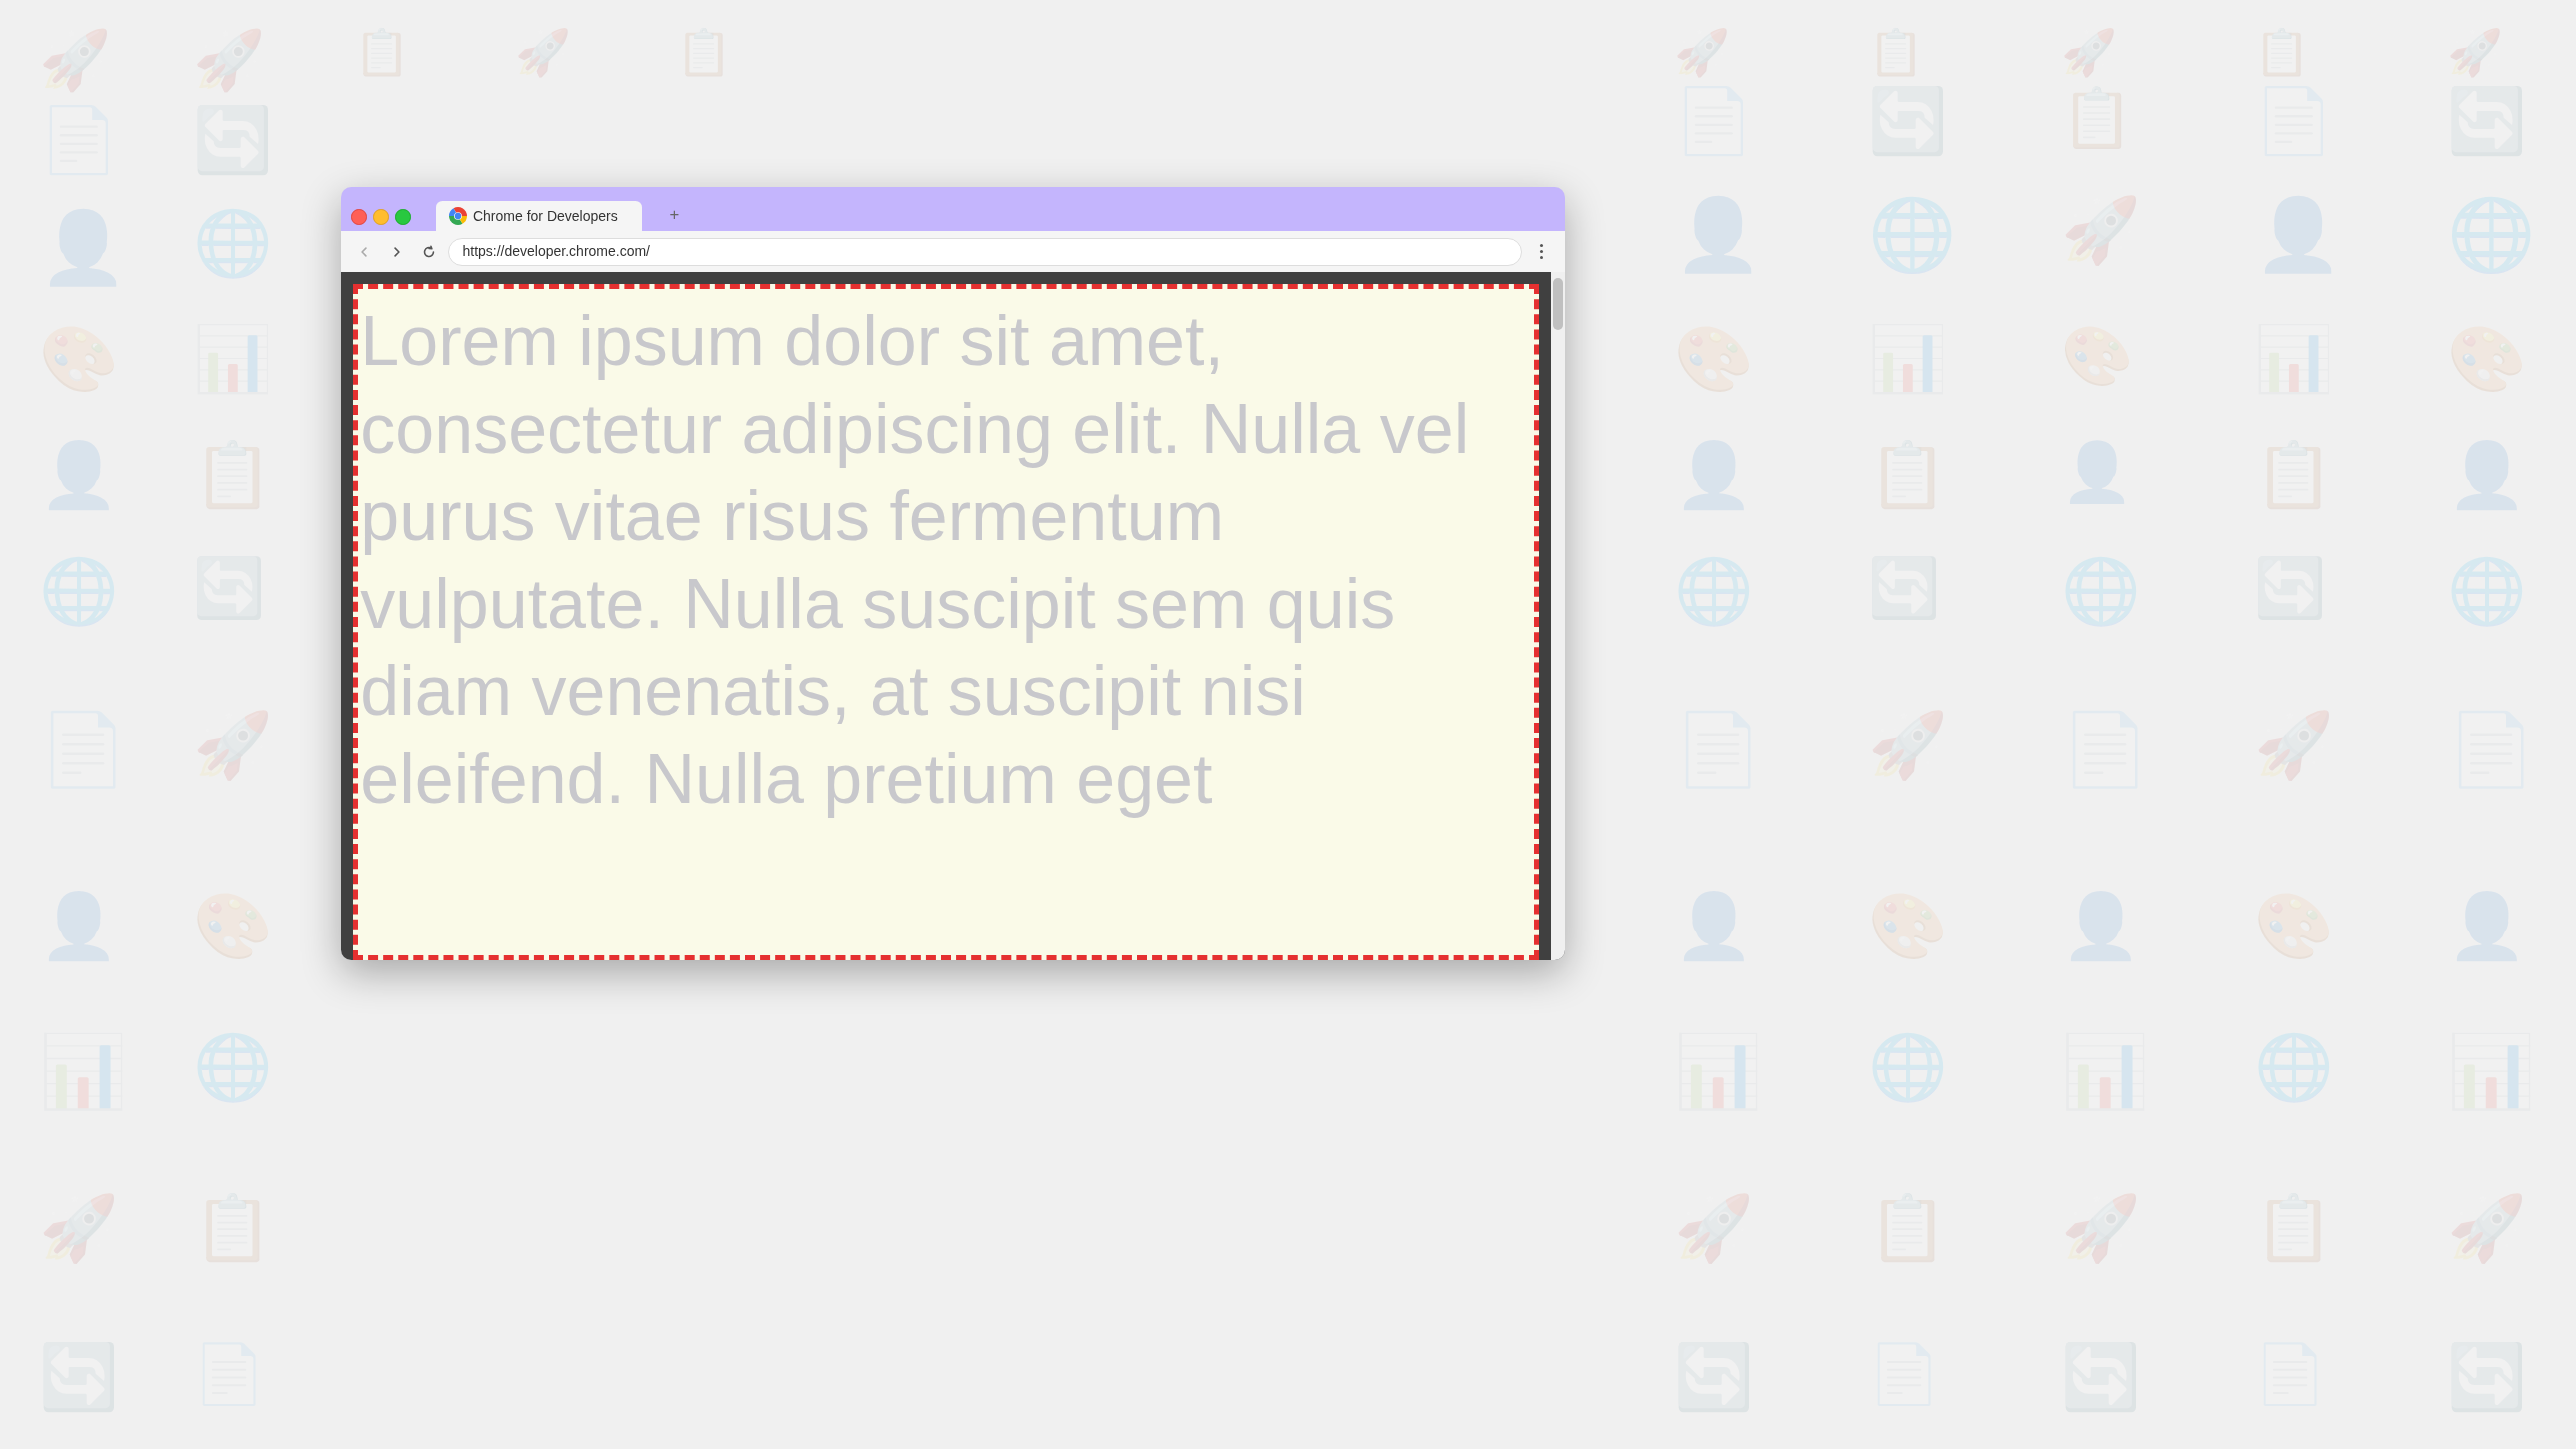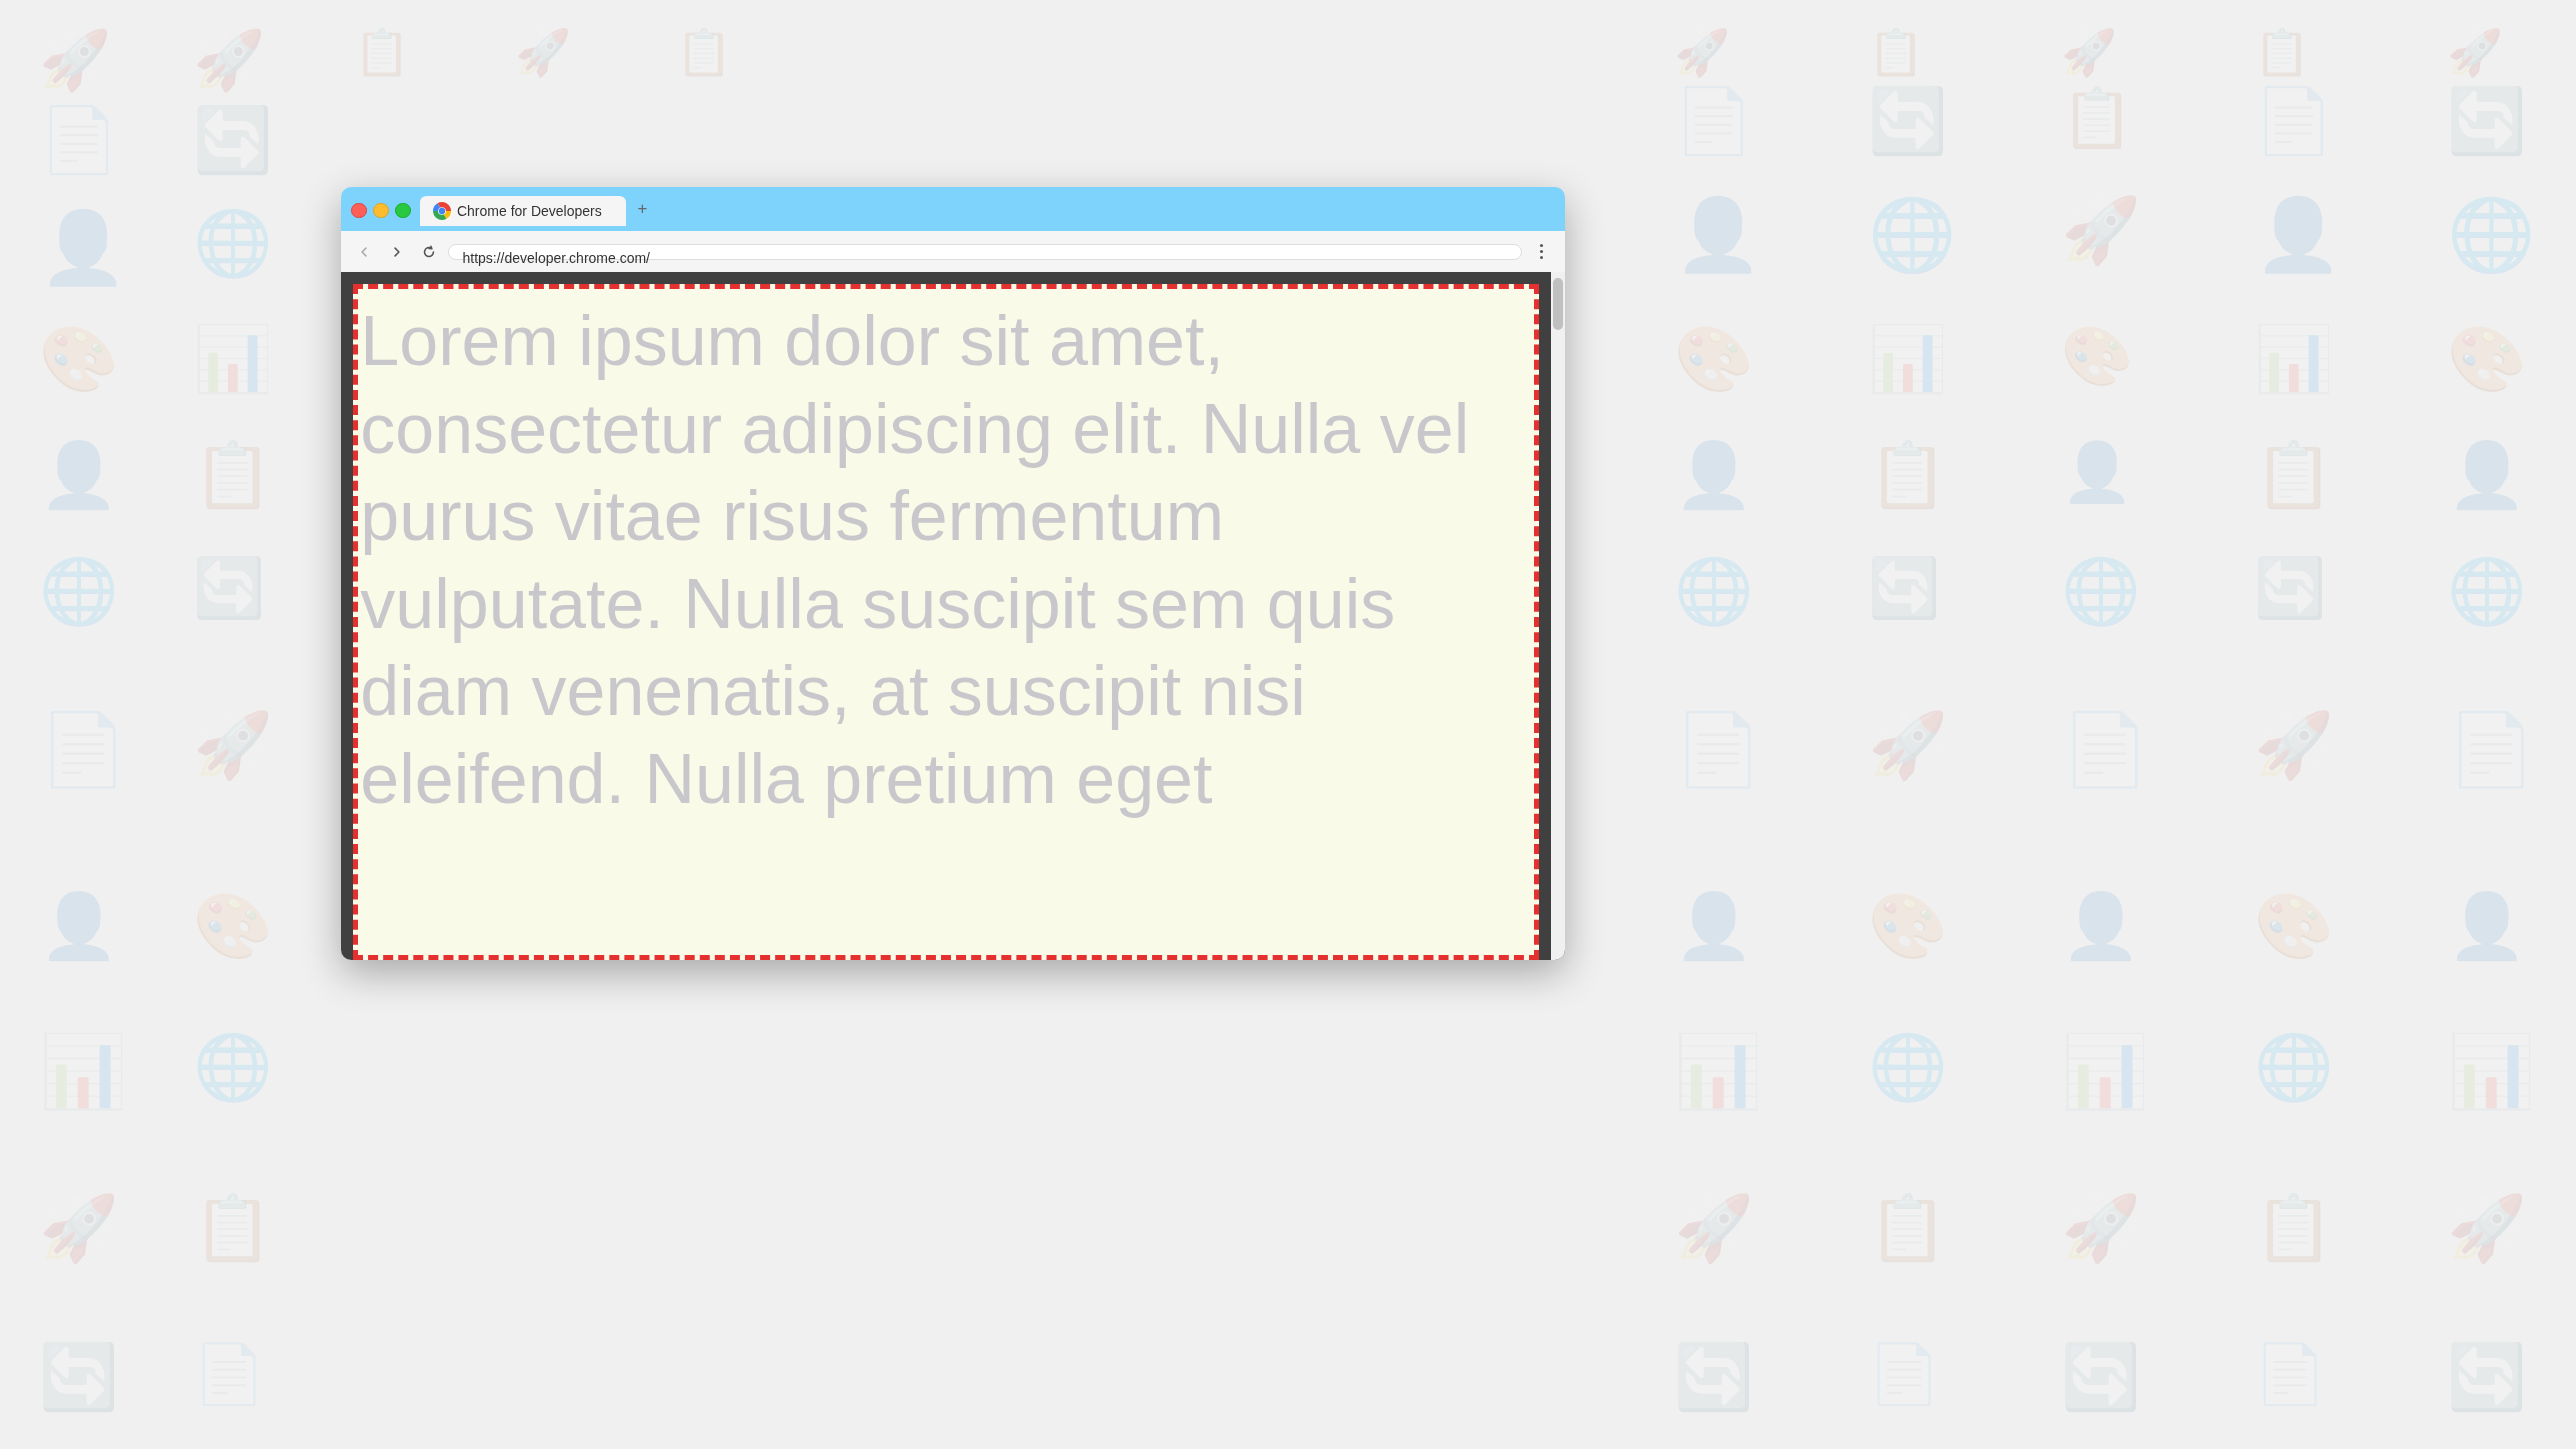--- a/index.html
+++ b/index.html
@@ -24,24 +24,25 @@
       border-radius: 10.3px;
       box-shadow: 0 13px 39px rgba(0,0,0,0.3);
       z-index: 10;
       overflow: hidden;
       display: flex;
       flex-direction: column;
     }
 
     
     .title-bar {
-      background: #7dd3fc;
+      background: #c4b5fd;
       padding: 9px 10.3px 0 10.3px;
       display: flex;
-      gap: 0;
+      align-items: flex-end;
+      gap: 16px;
       height: 44px;
     }
 
     .traffic-lights {
       display: flex;
       gap: 6.4px;
       align-items: center;
       margin-bottom: 6.4px;
       margin-right: 9px;
       flex-shrink: 0;
@@ -122,23 +123,23 @@
     }
     .nav-btn.disabled { color: #bbb; cursor: default; }
 
     .address-bar {
       flex: 1;
       background: white;
       border-radius: 19.3px;
       padding: 5.2px 13px;
       font-size: 14px;
       color: #333;
-      height: 16px;
-      display: flex;
-      align-items: flex-start;
+      height: 28px;
+      display: flex;
+      align-items: flex-end;
       border: 0.6px solid #ddd;
     }
 
     .menu-btn {
       width: 26px;
       height: 26px;
       display: flex;
       flex-direction: column;
       align-items: center;
       justify-content: center;

